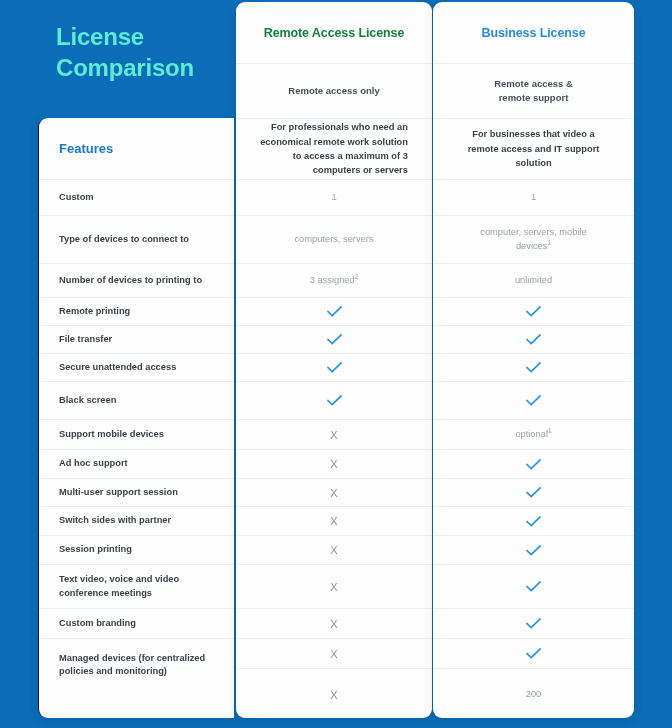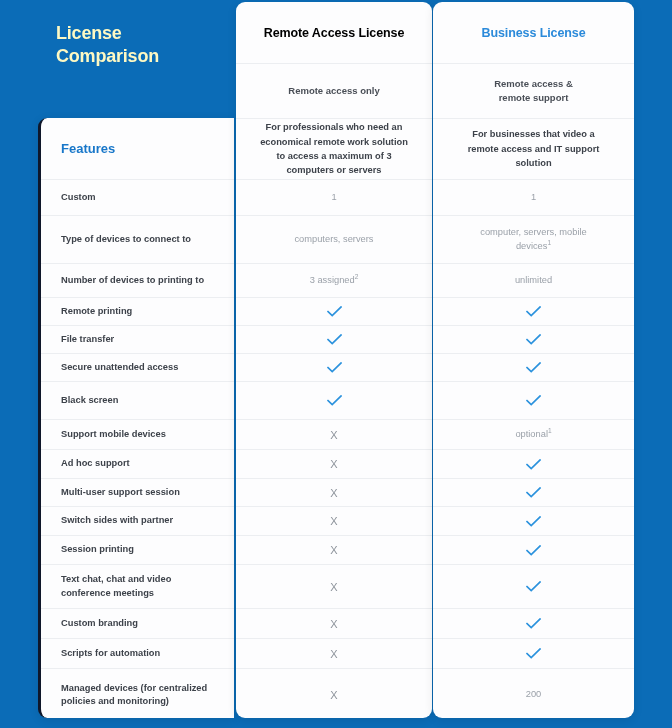--- a/index.html
+++ b/index.html
@@ -15,43 +15,43 @@
     position: relative;
     -webkit-font-smoothing: antialiased;
   }
 
   
   #page-title {
     position: absolute;
     left: 56px;
     top: 22px;
     width: 180px;
-    color: #fef9c3;
-    font-size: 18px;
+    color: #5eead4;
+    font-size: 24px;
     font-weight: bold;
     line-height: 1.28;
     letter-spacing: -0.2px;
     white-space: pre-line;
   }
 
   
   .card {
     position: absolute;
     background: #fdfdfe;
     box-shadow: 0 2px 10px rgba(0,0,0,0.10);
   }
 
   
   #features-card {
     left: 38px;
     top: 118px;
     width: 196px;
     height: 600px;
     border-radius: 9px 0 0 9px;
-    border-left: 3px solid #0f172a;
+    border-left: 1px solid #0f172a;
     box-sizing: border-box;
     overflow: hidden;
   }
 
   
   #col-card-0 {
     left: 236px;
     top: 2px;
     width: 196px;
     height: 716px;
@@ -76,21 +76,21 @@
     display: flex;
     align-items: center;
     border-bottom: 1px solid #eceef1;
     padding: 0 14px;
   }
   .cell.last { border-bottom: none; }
 
   .col-head {
     justify-content: center;
     text-align: center;
-    color: #000000;
+    color: #15803d;
     font-size: 12.5px;
     font-weight: bold;
     letter-spacing: -0.1px;
   }
   #col-card-1 .col-head { color: #2b8ada; }
 
   .col-sub {
     justify-content: center;
     text-align: center;
     color: #4a4f57;
@@ -178,33 +178,32 @@
       <div class="cell feat-label" style="height: 34px;">Number of devices to printing to</div>
       <div class="cell feat-label" style="height: 28px;">Remote printing</div>
       <div class="cell feat-label" style="height: 28px;">File transfer</div>
       <div class="cell feat-label" style="height: 28px;">Secure unattended access</div>
       <div class="cell feat-label" style="height: 38px;">Black screen</div>
       <div class="cell feat-label" style="height: 30px;">Support mobile devices</div>
       <div class="cell feat-label" style="height: 29px;">Ad hoc support</div>
       <div class="cell feat-label" style="height: 28px;">Multi-user support session</div>
       <div class="cell feat-label" style="height: 29px;">Switch sides with partner</div>
       <div class="cell feat-label" style="height: 29px;">Session printing</div>
-      <div class="cell feat-label" style="height: 44px;">Text chat, chat and video
+      <div class="cell feat-label" style="height: 44px;">Text video, voice and video
 conference meetings</div>
       <div class="cell feat-label" style="height: 30px;">Custom branding</div>
-      <div class="cell feat-label" style="height: 30px;">Scripts for automation</div>
       <div class="cell feat-label last" style="height: 52px;">Managed devices (for centralized
 policies and monitoring)</div>
     </div>
 </div>
 
 <div class="card" id="col-card-0">
   <div class="cell col-head" style="height: 62px;">Remote Access License</div>
   <div class="cell col-sub" style="height: 55px;">Remote access only</div>
-  <div class="cell col-desc" style="height: 61px;">For professionals who need an
+  <div class="cell col-desc" style="height: 61px; text-align: right;">For professionals who need an
 economical remote work solution
 to access a maximum of 3
 computers or servers</div>
   <div id="col-values-0">
       <div class="cell val" style="height: 36px;">1</div>
       <div class="cell val" style="height: 48px;">computers, servers</div>
       <div class="cell val" style="height: 34px;"><span><span>3 assigned</span><span class="sup">2</span></span></div>
       <div class="cell mark" style="height: 28px;">
         <svg class="check-icon" viewBox="0 0 15 11">
           <path d="M1 5.6 L5.2 9.6 L14 1"></path>

